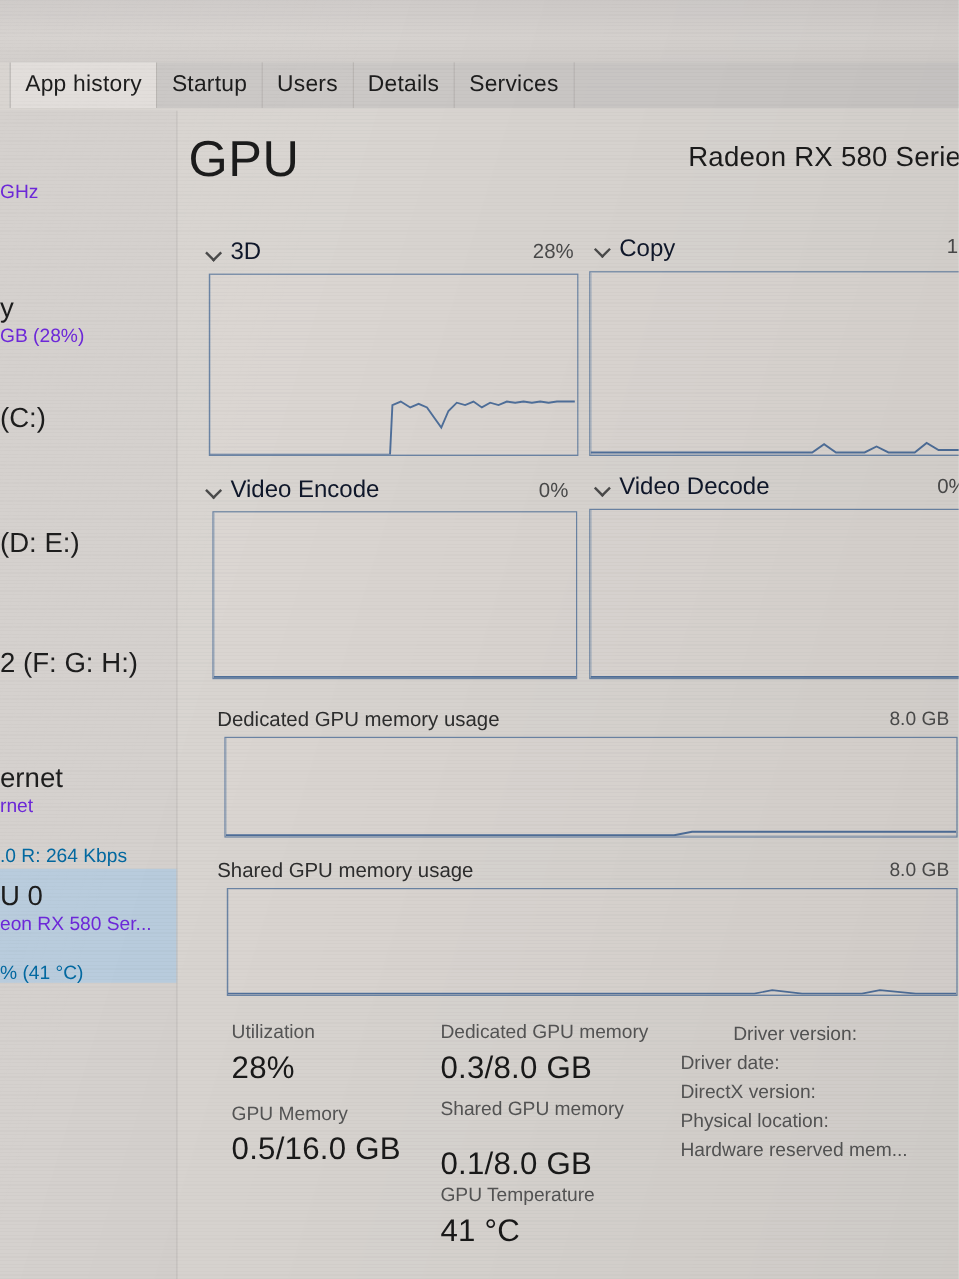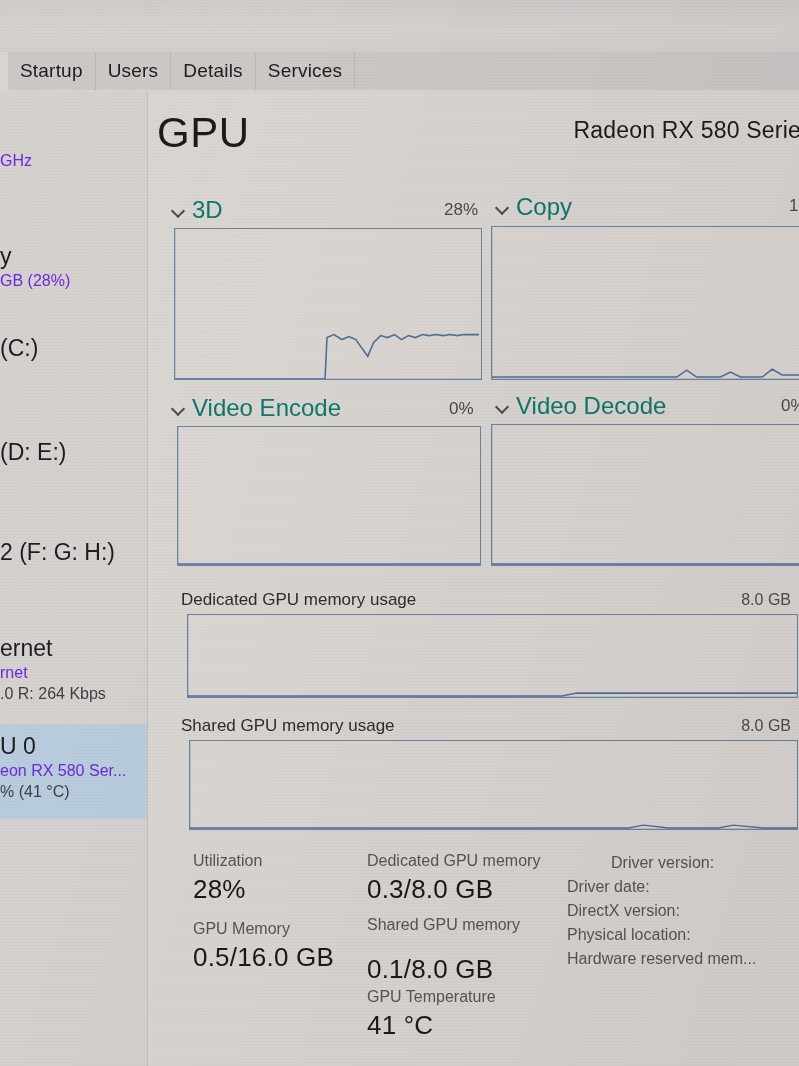--- a/index.html
+++ b/index.html
@@ -74,21 +74,21 @@
   .side-item {
     position: absolute;
     left: 0;
     width: 148px;
     padding: 2px 0 2px 0;
     box-sizing: border-box;
   }
   .side-item.selected { background: #b9ccdd; }
   .side-t1 { font-size: 23px; color: #1d1d1d; line-height: 28px; white-space: nowrap; padding-left: 0px;}
   .side-t2 { font-size: 16px; color: #6d28d9; line-height: 21px; white-space: nowrap; }
-  .side-t3 { font-size: 16px; color: #404040; line-height: 21px; white-space: nowrap; }
+  .side-t3 { font-size: 16px; color: #0369a1; line-height: 21px; white-space: nowrap; margin-top: 20px; }
   .sidebar-divider {
     position: absolute;
     right: 0; top: 0;
     width: 1px; height: 974px;
     background: #c3bfbc;
   }
 
   
   .main {
     position: absolute;
@@ -119,22 +119,22 @@
     white-space: nowrap;
     letter-spacing: .2px;
   }
 
   
   .g-head {
     position: absolute;
     height: 24px;
     display: flex;
     align-items: center;
-    font-size: 24px;
-    color: #0f766e;
+    font-size: 20px;
+    color: #0f172a;
   }
   .chev {
     display: inline-block;
     width: 14px; height: 14px;
     margin-right: 7px;
     position: relative;
     flex: 0 0 auto;
   }
   .chev::before {
     content: "";
@@ -199,20 +199,23 @@
     white-space: nowrap;
     letter-spacing: .2px;
   }
 </style>
 </head>
 <body>
 
 <div class="top-strip"></div>
 
 <div class="tabbar">
+  <div class="tab selected">
+      <span>App history</span>
+    </div>
   <div class="tab">
       <span>Startup</span>
     </div>
   <div class="tab">
       <span>Users</span>
     </div>
   <div class="tab">
       <span>Details</span>
     </div>
   <div class="tab">

